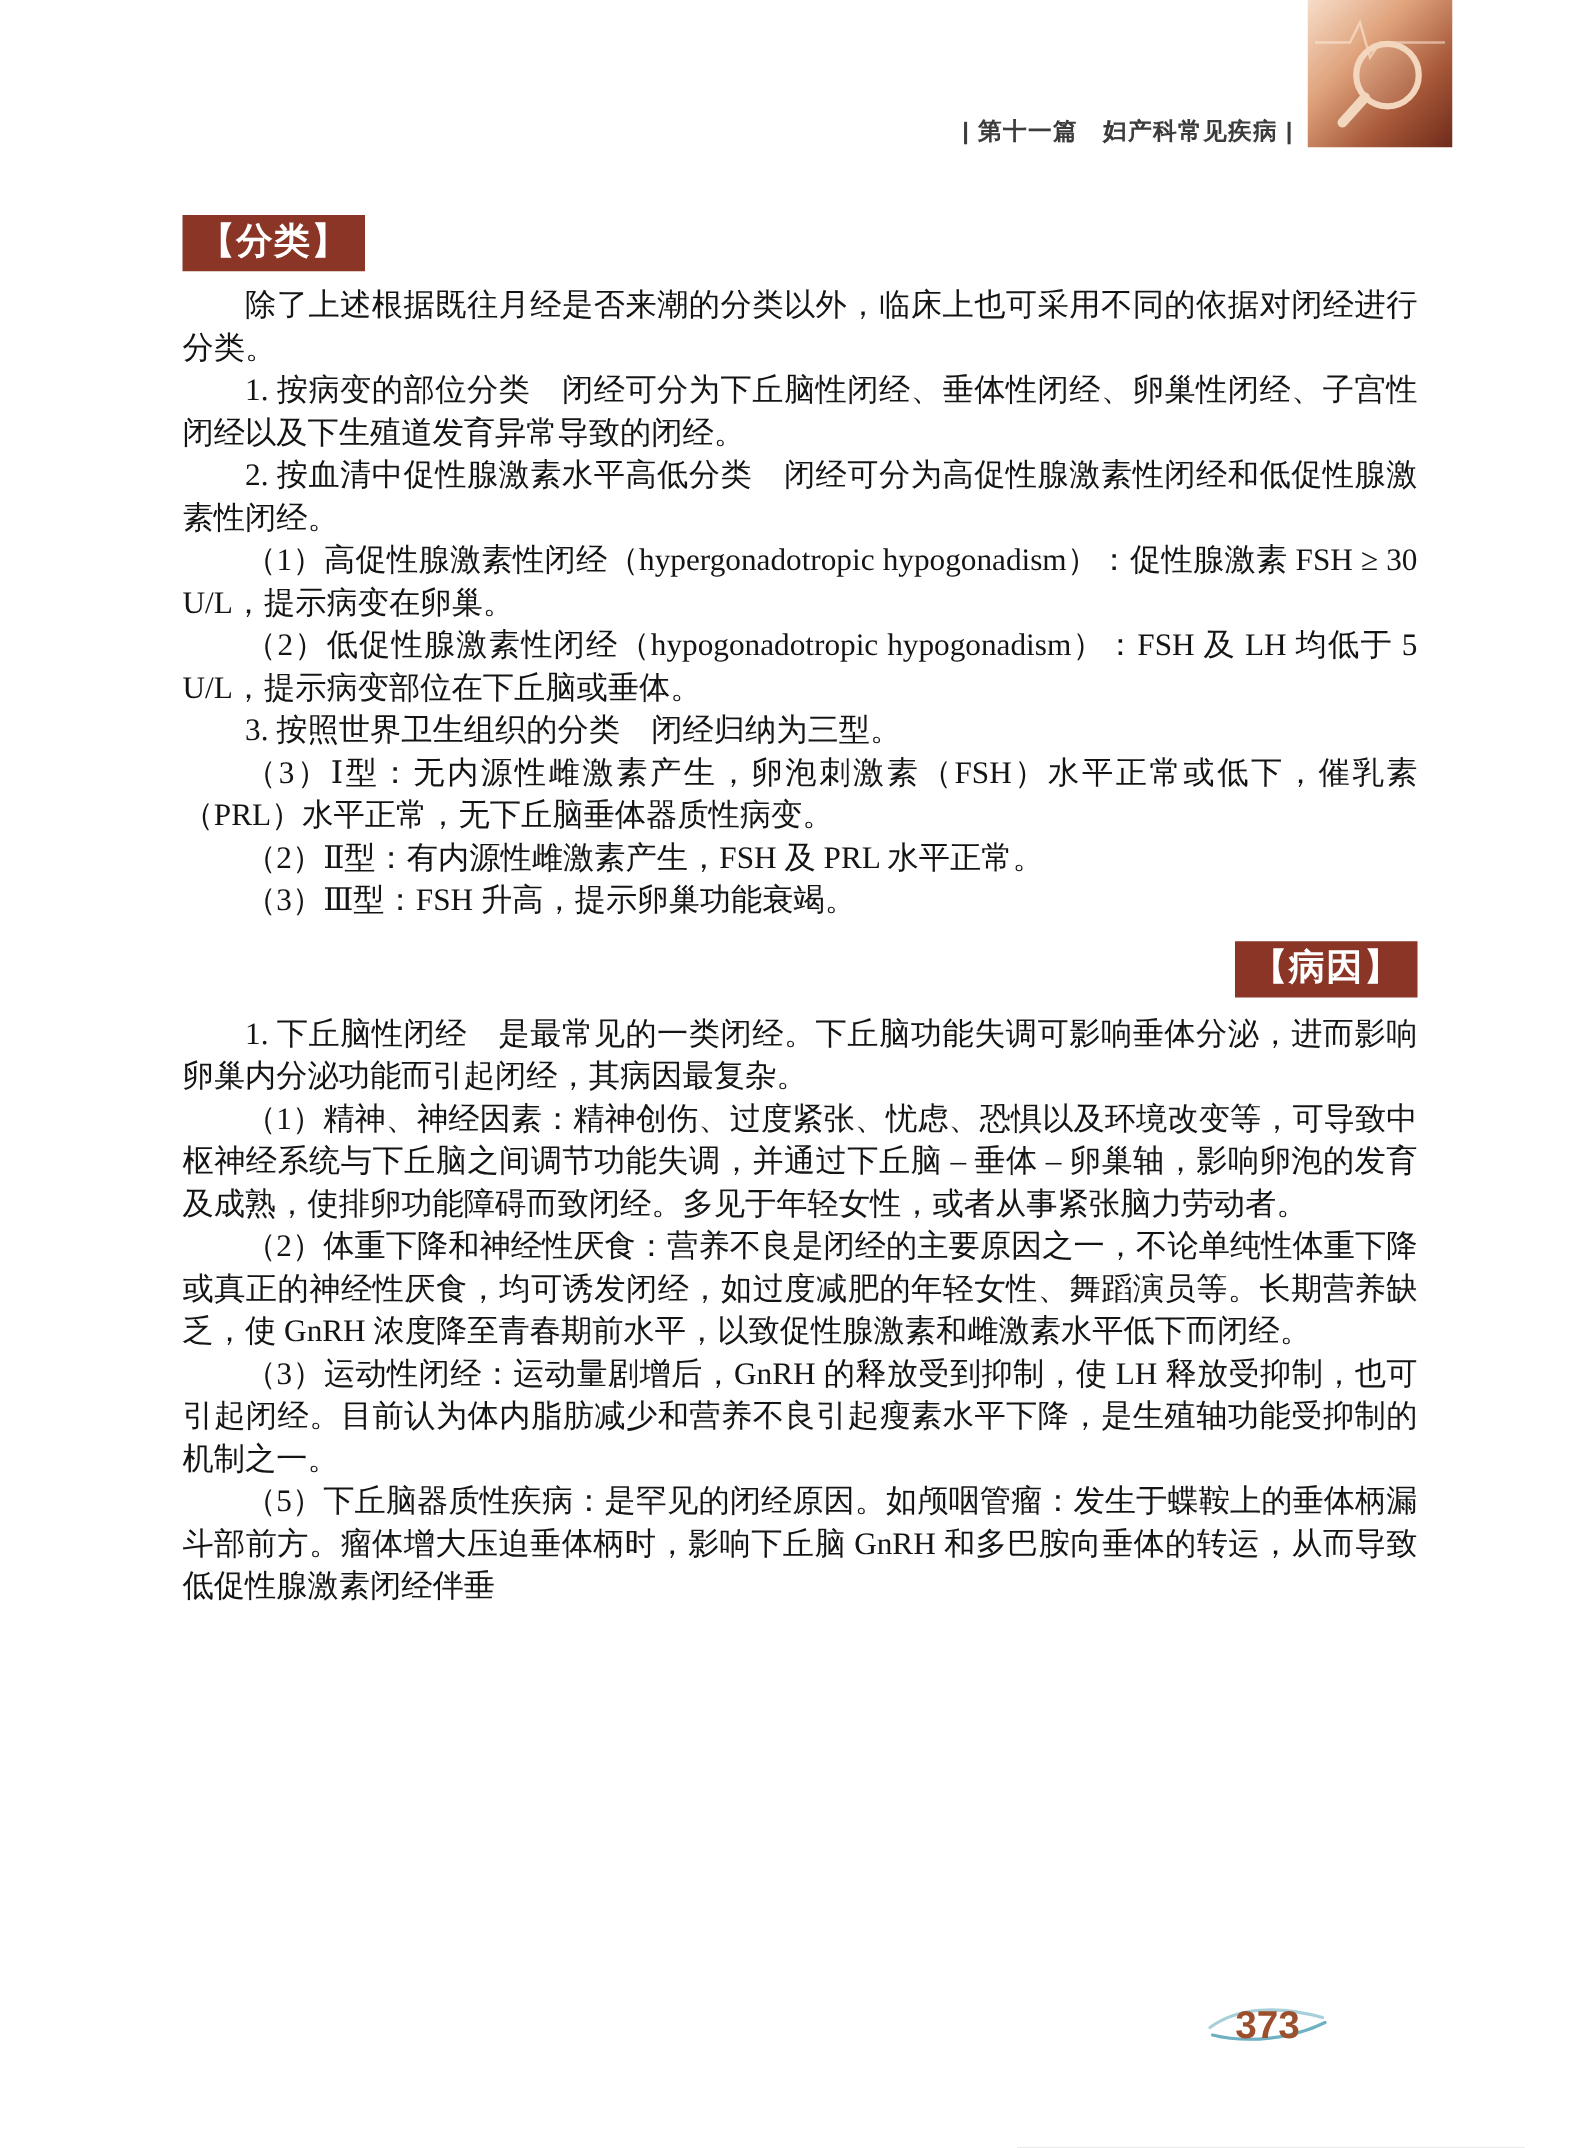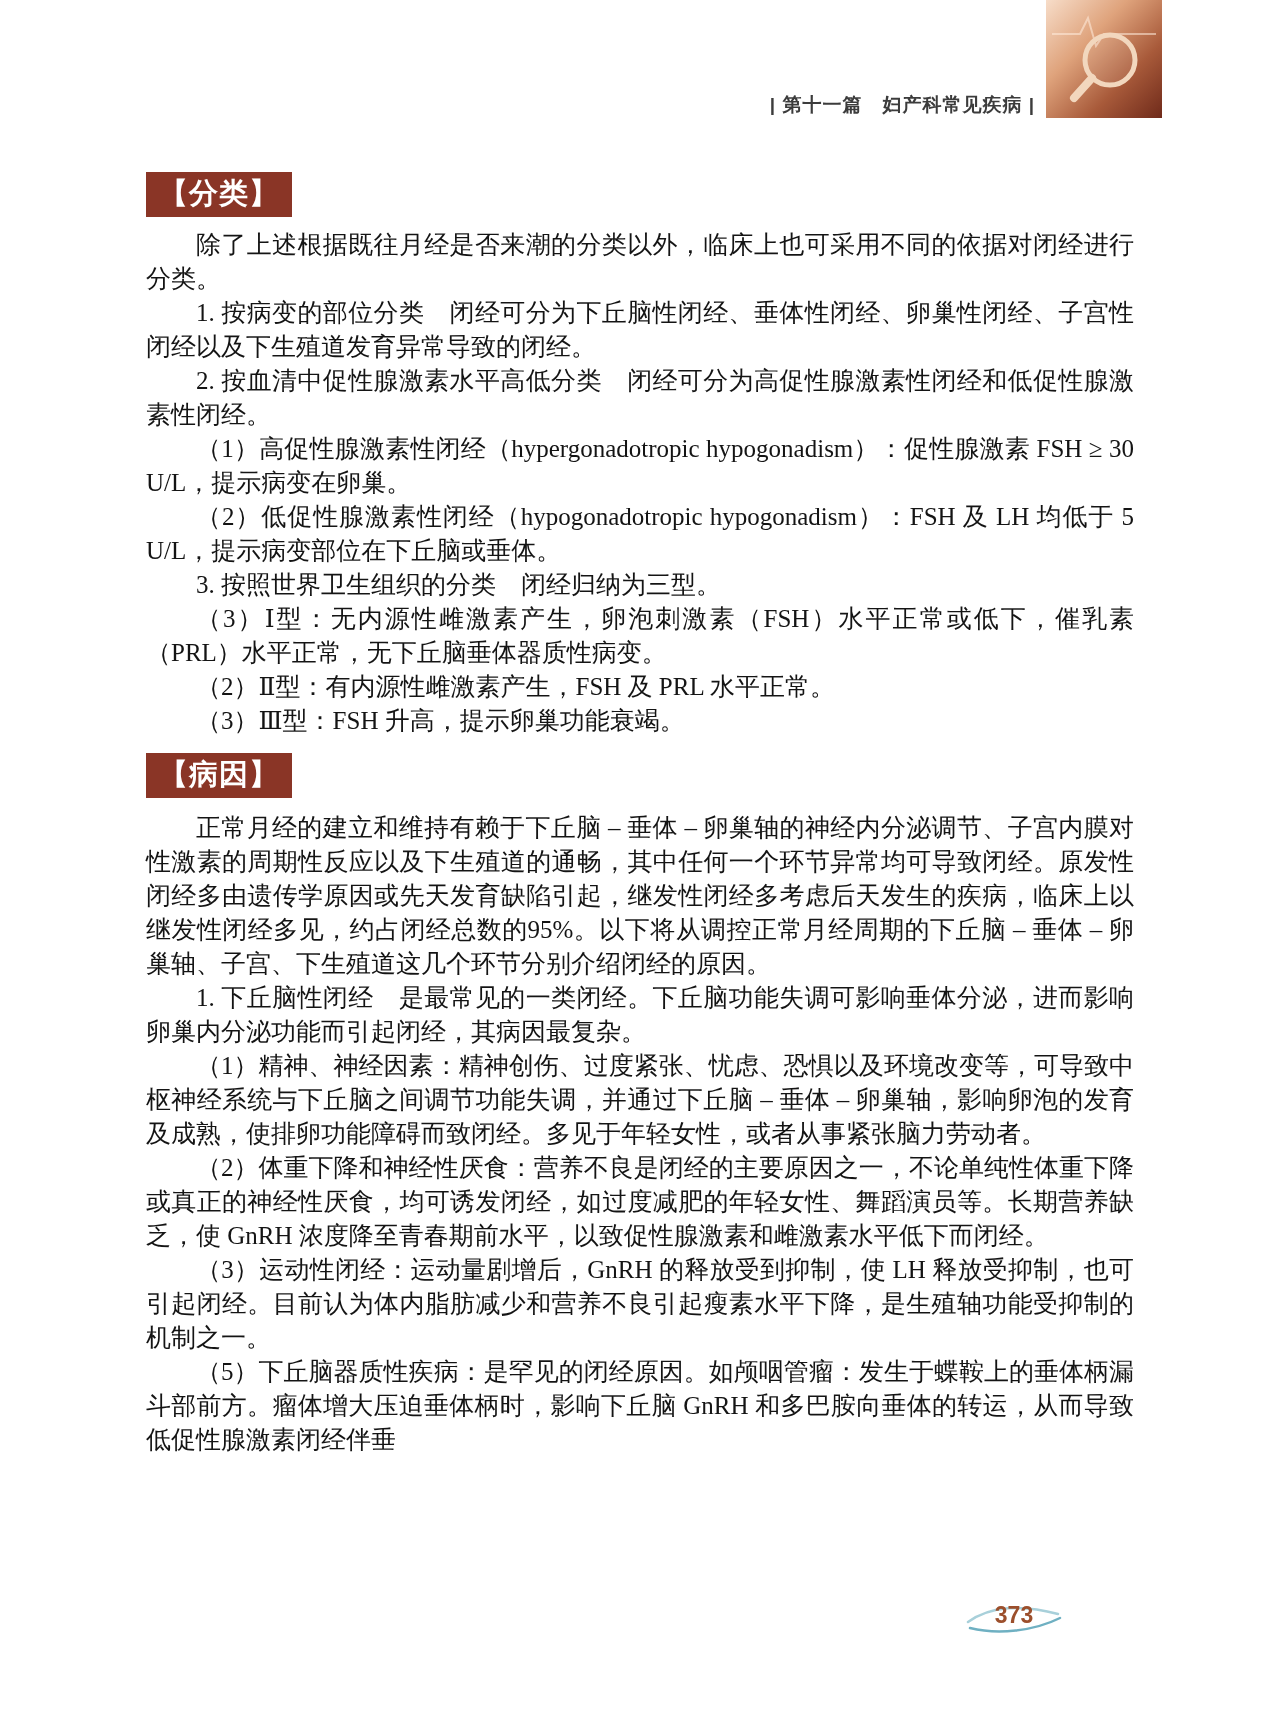--- a/index.html
+++ b/index.html
@@ -38,21 +38,21 @@
     letter-spacing: 1px;
     color: var(--header-text-color, #3c3c3c);
   }
   .content {
     position: absolute;
     left: 146px;
     top: 172px;
     width: 988px;
   }
   .heading-row { margin: 0 0 11px 0; }
-  .heading-row.second { margin: 15px 0 13px 0; }
+  .heading-row.second { margin: 15px 0 13px 0; text-align: right; }
   .section-heading {
     display: inline-block;
     background: var(--section-header-bg, #8a3526);
     color: #ffffff;
     font-family: "Liberation Sans", "DejaVu Sans", sans-serif;
     font-weight: bold;
     font-size: 29px;
     line-height: 1;
     padding: 7px 13px 9px 13px;
     letter-spacing: 1px;
@@ -78,21 +78,21 @@
     top: 0;
   }
   .page-number {
     position: absolute;
     left: 0;
     top: 4px;
     width: 96px;
     text-align: center;
     font-family: "Liberation Sans", "DejaVu Sans", sans-serif;
     font-weight: bold;
-    font-size: 23px;
+    font-size: 31px;
     color: var(--page-number-color, #9c4f2c);
   }
 </style>
 </head>
 <body>
 
 <div class="page">
 
   <div class="corner-art">
     <svg width="116" height="118" viewBox="0 0 116 118">
@@ -126,21 +126,20 @@
     <p class="para">（1）高促性腺激素性闭经（hypergonadotropic hypogonadism）：促性腺激素 FSH ≥ 30 U/L，提示病变在卵巢。</p>
     <p class="para">（2）低促性腺激素性闭经（hypogonadotropic hypogonadism）：FSH 及 LH 均低于 5 U/L，提示病变部位在下丘脑或垂体。</p>
     <p class="para">3. 按照世界卫生组织的分类　闭经归纳为三型。</p>
     <p class="para">（3）Ⅰ型：无内源性雌激素产生，卵泡刺激素（FSH）水平正常或低下，催乳素（PRL）水平正常，无下丘脑垂体器质性病变。</p>
     <p class="para">（2）Ⅱ型：有内源性雌激素产生，FSH 及 PRL 水平正常。</p>
     <p class="para">（3）Ⅲ型：FSH 升高，提示卵巢功能衰竭。</p>
 
     <div class="heading-row second">
       <span class="section-heading">【病因】</span>
     </div>
-    <p class="para">正常月经的建立和维持有赖于下丘脑 – 垂体 – 卵巢轴的神经内分泌调节、子宫内膜对性激素的周期性反应以及下生殖道的通畅，其中任何一个环节异常均可导致闭经。原发性闭经多由遗传学原因或先天发育缺陷引起，继发性闭经多考虑后天发生的疾病，临床上以继发性闭经多见，约占闭经总数的95%。以下将从调控正常月经周期的下丘脑 – 垂体 – 卵巢轴、子宫、下生殖道这几个环节分别介绍闭经的原因。</p>
     <p class="para">1. 下丘脑性闭经　是最常见的一类闭经。下丘脑功能失调可影响垂体分泌，进而影响卵巢内分泌功能而引起闭经，其病因最复杂。</p>
     <p class="para">（1）精神、神经因素：精神创伤、过度紧张、忧虑、恐惧以及环境改变等，可导致中枢神经系统与下丘脑之间调节功能失调，并通过下丘脑 – 垂体 – 卵巢轴，影响卵泡的发育及成熟，使排卵功能障碍而致闭经。多见于年轻女性，或者从事紧张脑力劳动者。</p>
     <p class="para">（2）体重下降和神经性厌食：营养不良是闭经的主要原因之一，不论单纯性体重下降或真正的神经性厌食，均可诱发闭经，如过度减肥的年轻女性、舞蹈演员等。长期营养缺乏，使 GnRH 浓度降至青春期前水平，以致促性腺激素和雌激素水平低下而闭经。</p>
     <p class="para">（3）运动性闭经：运动量剧增后，GnRH 的释放受到抑制，使 LH 释放受抑制，也可引起闭经。目前认为体内脂肪减少和营养不良引起瘦素水平下降，是生殖轴功能受抑制的机制之一。</p>
     <p class="para">（5）下丘脑器质性疾病：是罕见的闭经原因。如颅咽管瘤：发生于蝶鞍上的垂体柄漏斗部前方。瘤体增大压迫垂体柄时，影响下丘脑 GnRH 和多巴胺向垂体的转运，从而导致低促性腺激素闭经伴垂</p>
 
   </main>
 
   <div class="page-number-wrap">
     <svg width="96" height="40" viewBox="0 0 96 40">

